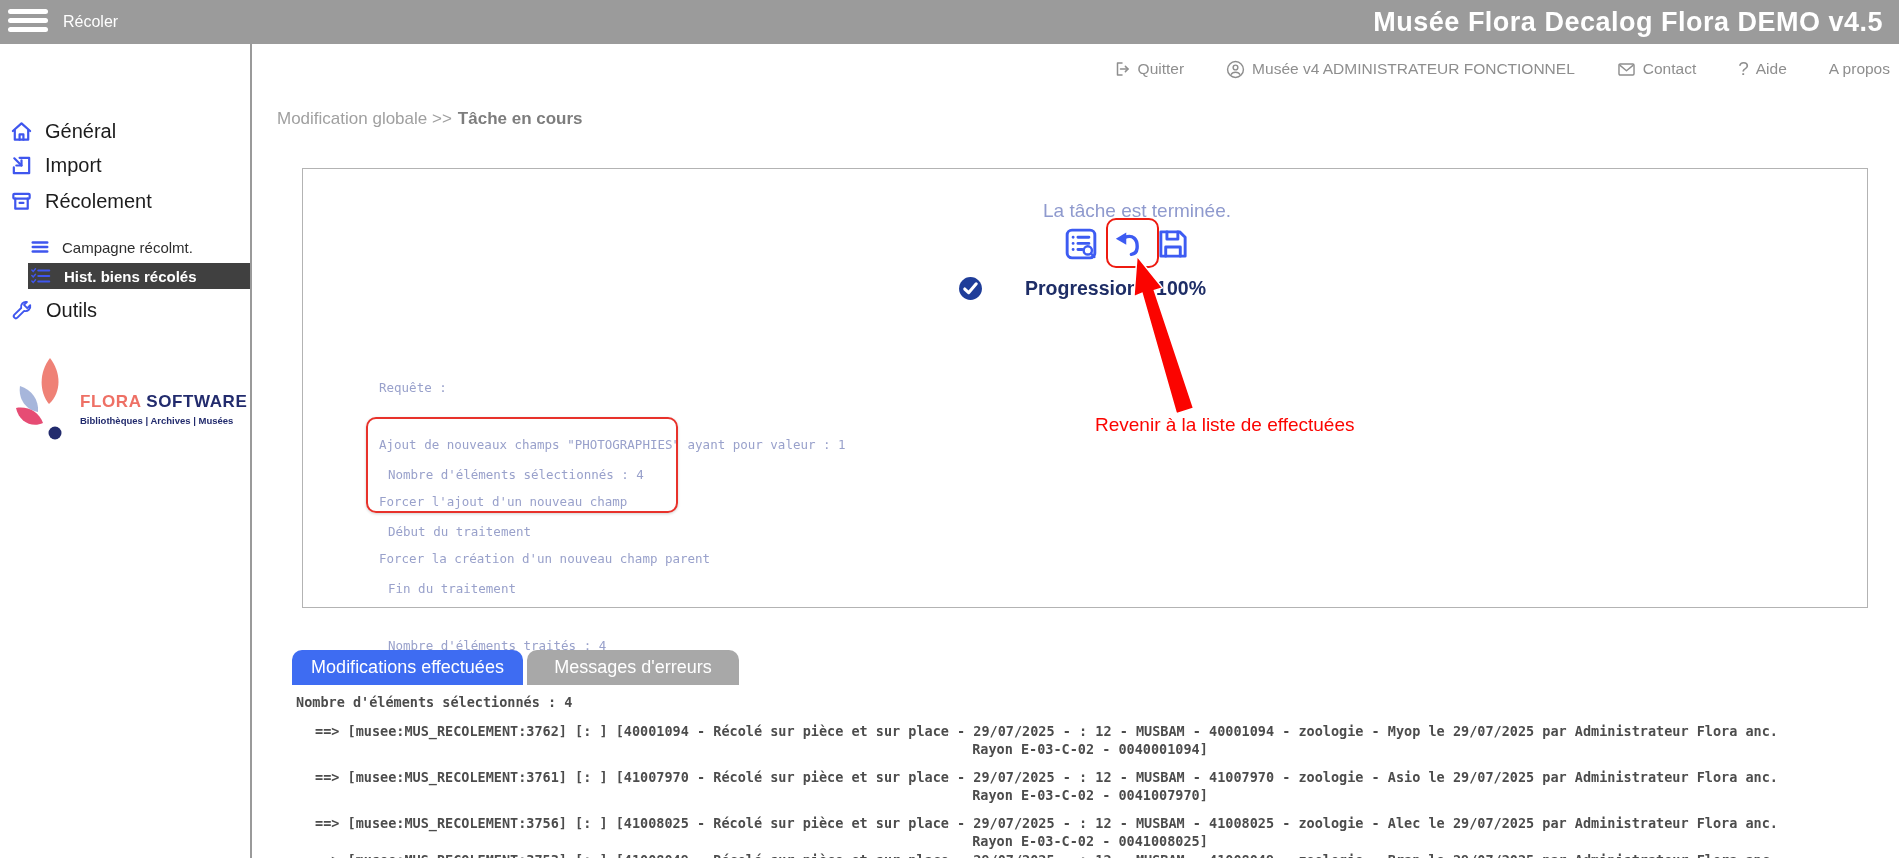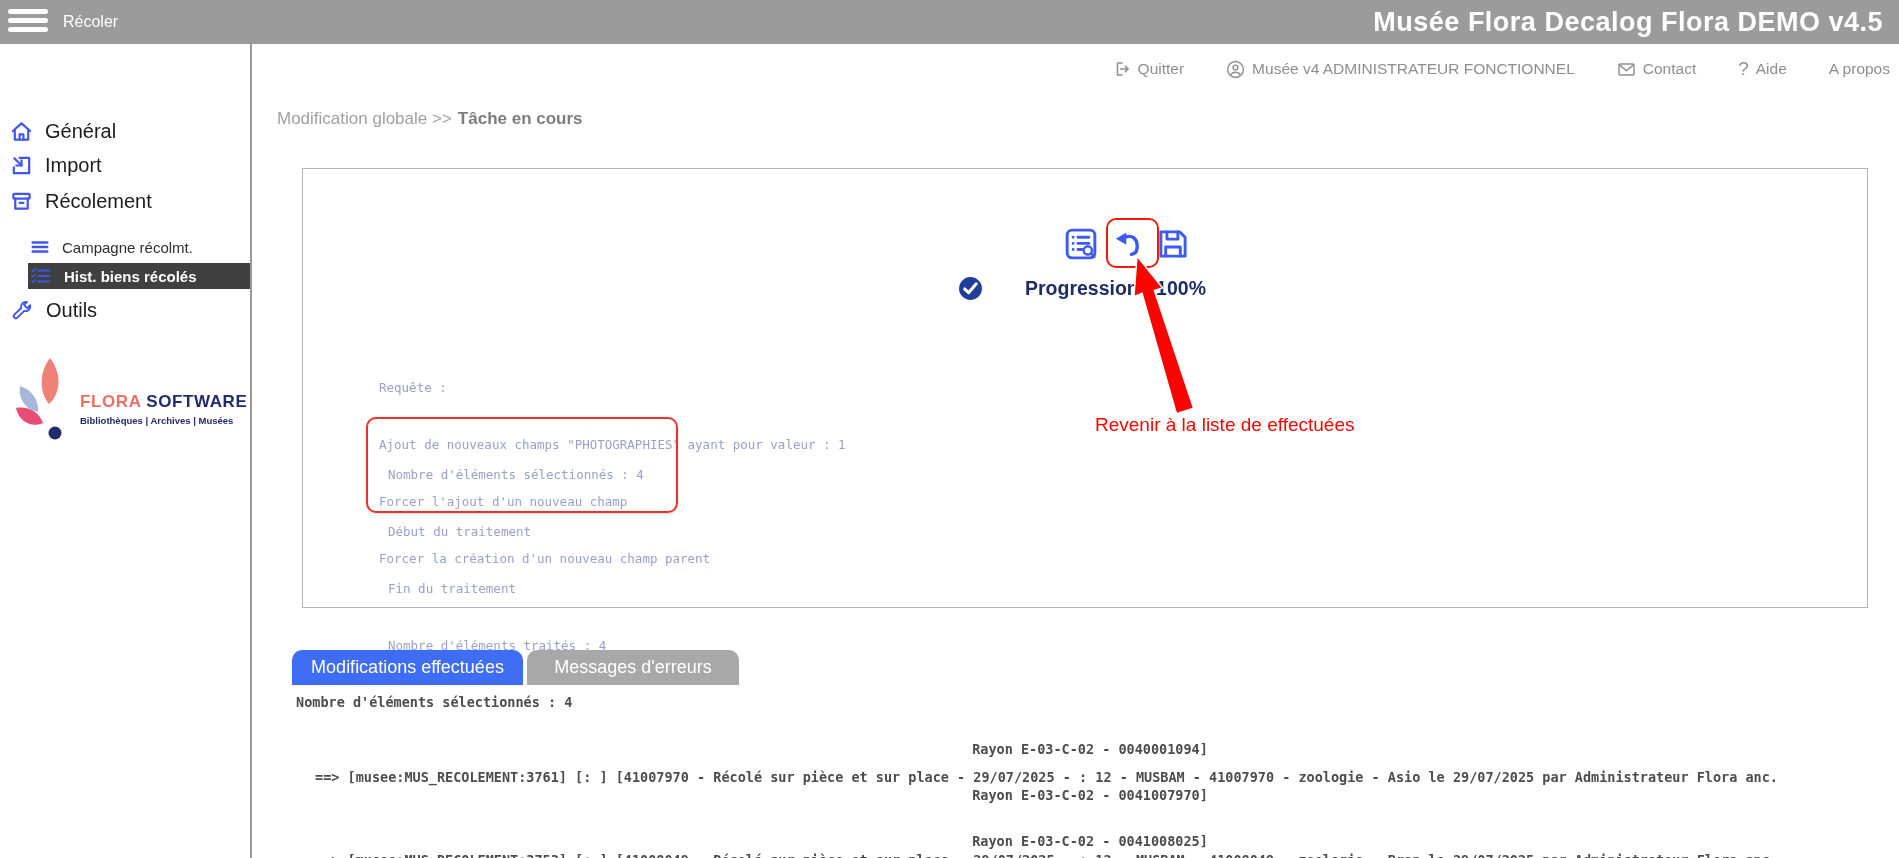--- a/index.html
+++ b/index.html
@@ -185,20 +185,21 @@
       <span>A propos</span>
     </div>
   </div>
 
   <div id="breadcrumb" class="abs">
     <span>Modification globale &gt;&gt;</span><span class="cur">Tâche en cours</span>
   </div>
 
   <div id="panel" class="abs"></div>
 
+  <div id="task-status" class="abs">La tâche est terminée.</div>
 
   <div id="icon-row" class="abs">
     <div class="tool-btn">
       <svg width="34" height="34" viewBox="0 0 28 28" fill="none" stroke="#3d5bf2" stroke-width="2.4" stroke-linecap="round" stroke-linejoin="round">
         <rect x="2.6" y="2.6" width="22.8" height="22.8" rx="4"></rect>
         <path d="M7.5 8.5 h.01 M11.5 8.5 H20.5 M7.5 13.5 h.01 M11.5 13.5 H20.5 M7.5 18.5 h.01 M11.5 18.5 H15"></path>
         <circle cx="19.6" cy="19.3" r="3.4" stroke-width="2"></circle>
           <path d="M22.2 21.9 L25 24.7" stroke-width="2"></path>
       </svg>
     </div>
@@ -248,22 +249,24 @@
 
   <div id="tab-0" class="tab">
     <span>Modifications effectuées</span>
   </div>
   <div id="tab-1" class="tab">
     <span>Messages d'erreurs</span>
   </div>
 
   <div class="logline" style="left:296px; top:694px;">Nombre d'éléments sélectionnés : 4</div>
 
+  <div class="logline" style="left:315px; top:723px;">==&gt; [musee:MUS_RECOLEMENT:3762] [: ] [40001094 - Récolé sur pièce et sur place - 29/07/2025 - : 12 - MUSBAM - 40001094 - zoologie - Myop le 29/07/2025 par Administrateur Flora anc.</div>
   <div class="logline logcenter" style="top:741px;">Rayon E-03-C-02 - 0040001094]</div>
 
   <div class="logline" style="left:315px; top:769px;">==&gt; [musee:MUS_RECOLEMENT:3761] [: ] [41007970 - Récolé sur pièce et sur place - 29/07/2025 - : 12 - MUSBAM - 41007970 - zoologie - Asio le 29/07/2025 par Administrateur Flora anc.</div>
   <div class="logline logcenter" style="top:787px;">Rayon E-03-C-02 - 0041007970]</div>
 
+  <div class="logline" style="left:315px; top:815px;">==&gt; [musee:MUS_RECOLEMENT:3756] [: ] [41008025 - Récolé sur pièce et sur place - 29/07/2025 - : 12 - MUSBAM - 41008025 - zoologie - Alec le 29/07/2025 par Administrateur Flora anc.</div>
   <div class="logline logcenter" style="top:833px;">Rayon E-03-C-02 - 0041008025]</div>
 
   <div class="logline" style="left:315px; top:852px;">==&gt; [musee:MUS_RECOLEMENT:3753] [: ] [41008049 - Récolé sur pièce et sur place - 29/07/2025 - : 12 - MUSBAM - 41008049 - zoologie - Bran le 29/07/2025 par Administrateur Flora anc.</div>
 
 </div>
 
 </body></html>

